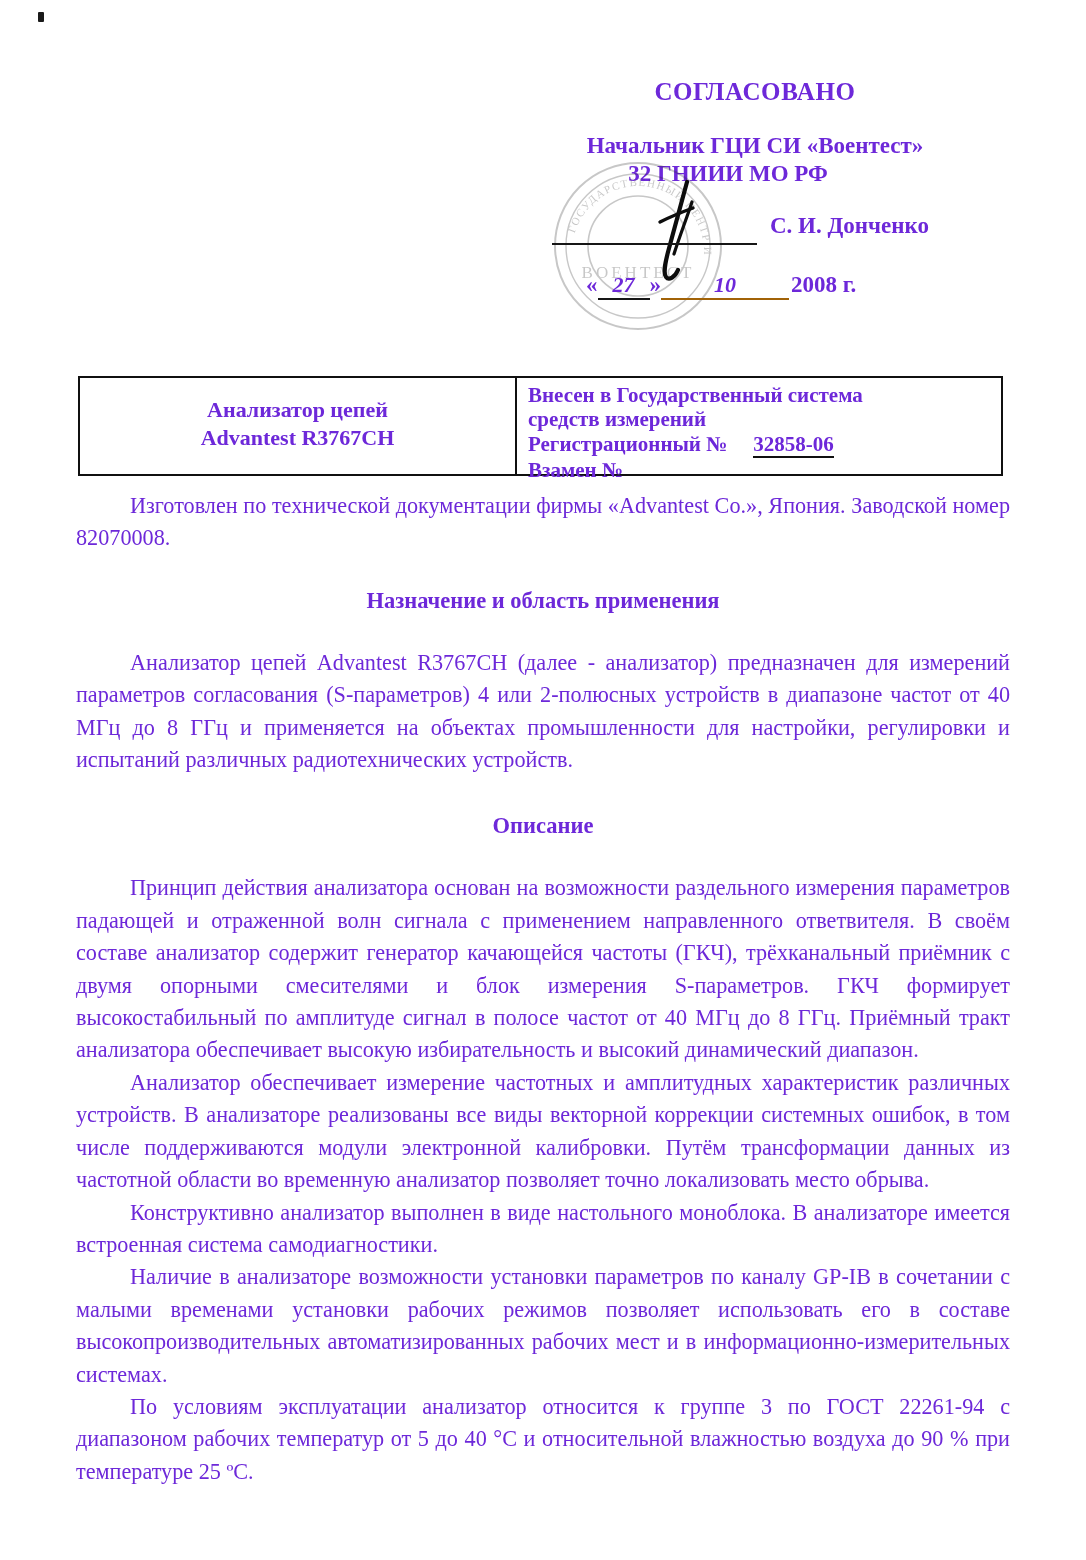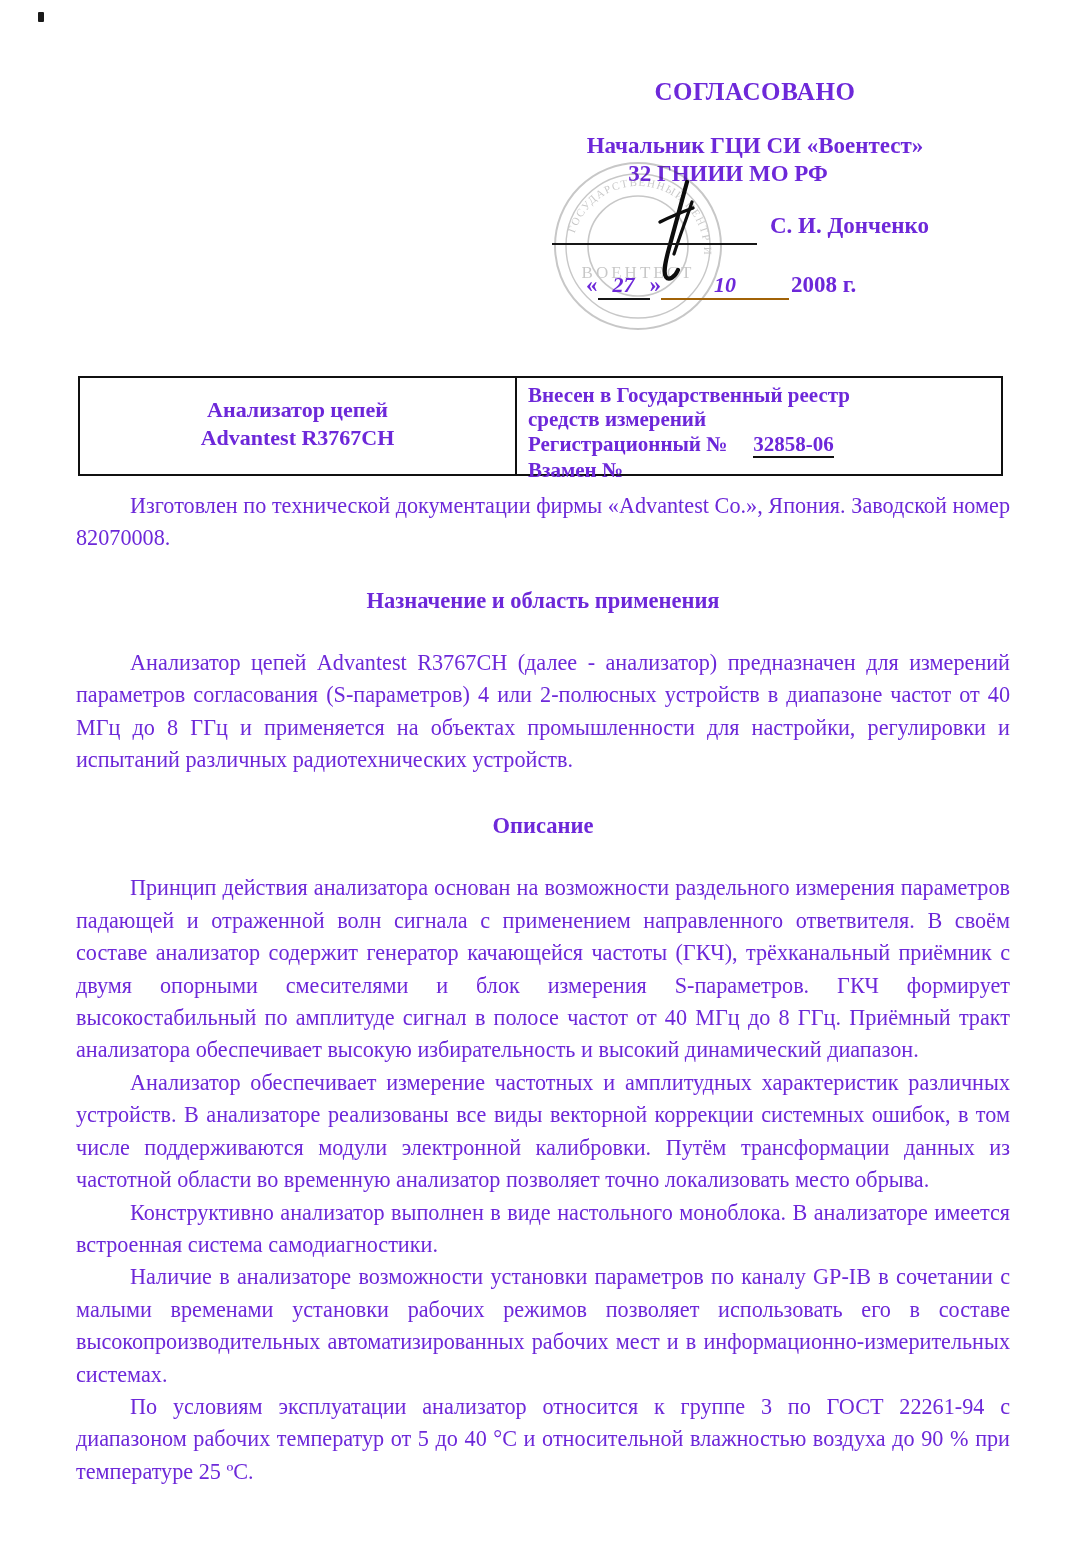--- a/index.html
+++ b/index.html
@@ -253,21 +253,21 @@
       <span class="date-quote-open">«</span><span class="date-day">27</span><span>»</span><span class="date-month">10</span><span class="date-year">2008 г.</span>
     </div>
   </div>
 
   <div class="registry-table">
     <div class="registry-left">
       <div>Анализатор цепей</div>
       <div>Advantest R3767CH</div>
     </div>
     <div class="registry-right">
-      <div class="r-line">Внесен в Государственный реестр</div>
+      <div class="r-line">Внесен в Государственный система</div>
       <div class="r-line">средств измерений</div>
       <div class="r-line">
         <span>Регистрационный №</span><span class="reg-number">32858-06</span>
       </div>
       <div class="r-line">Взамен №</div>
     </div>
   </div>
 
   <div class="body-area">
 

